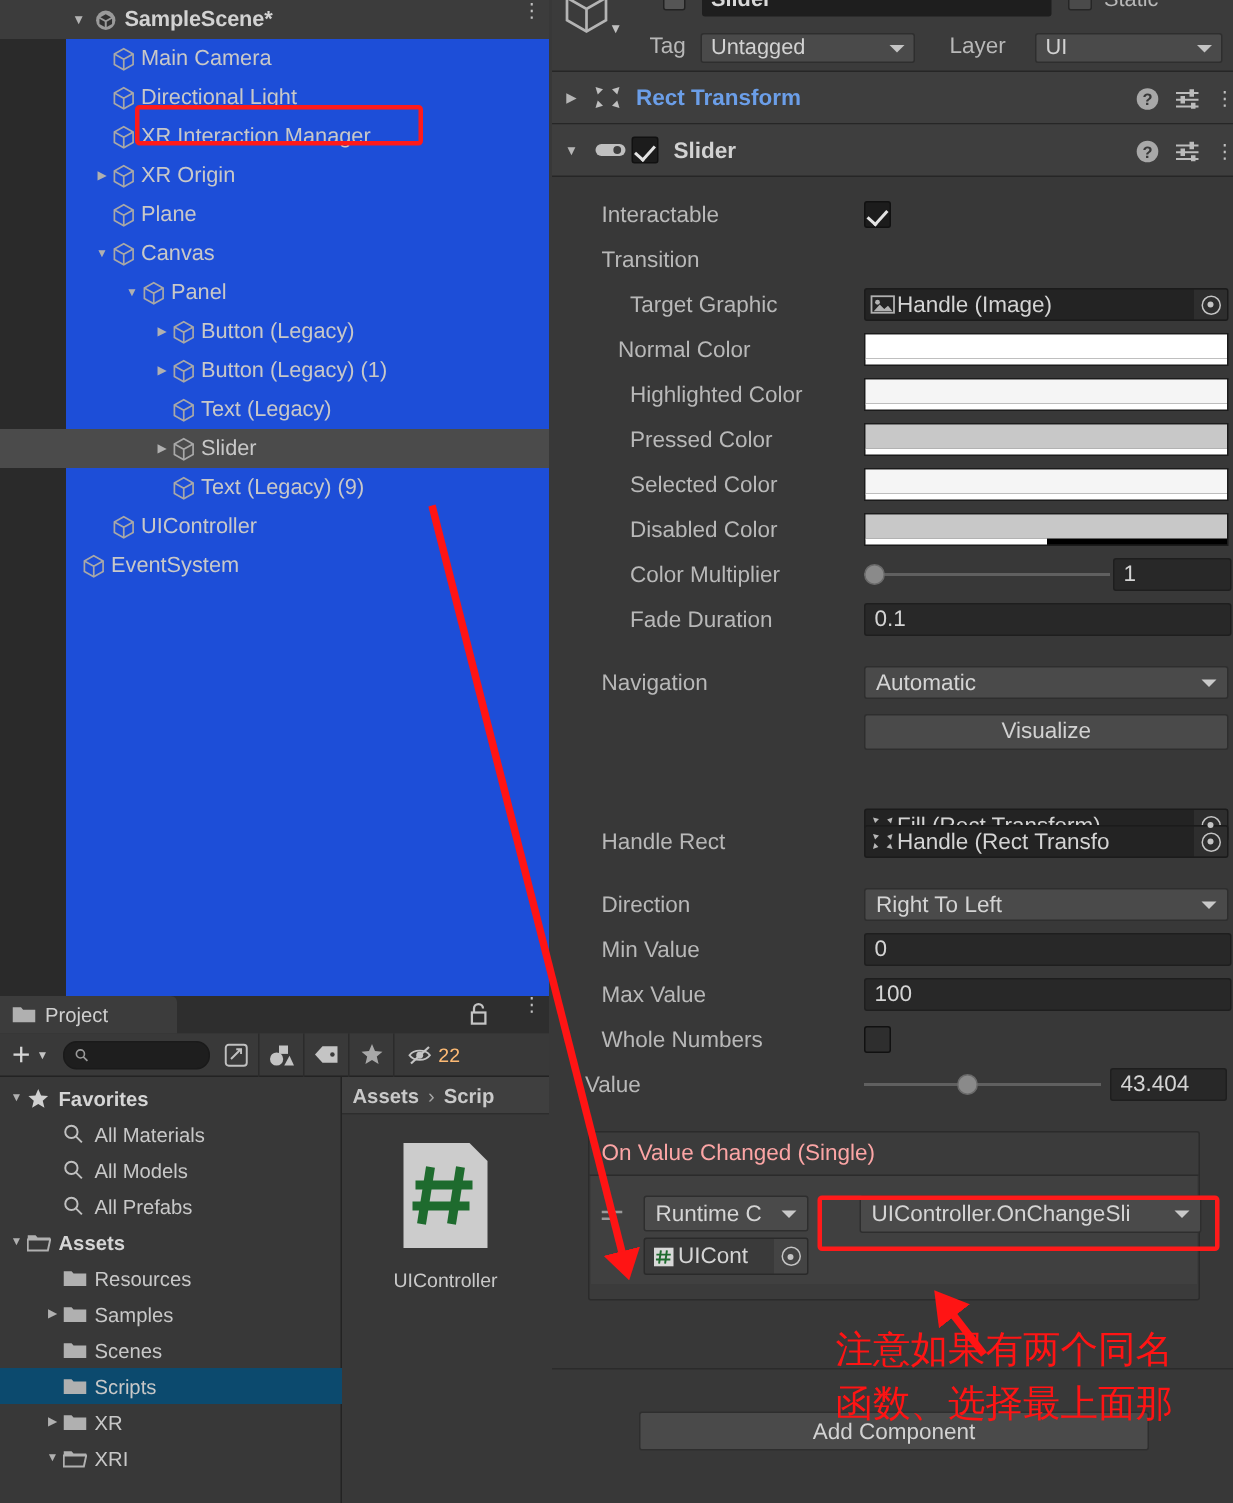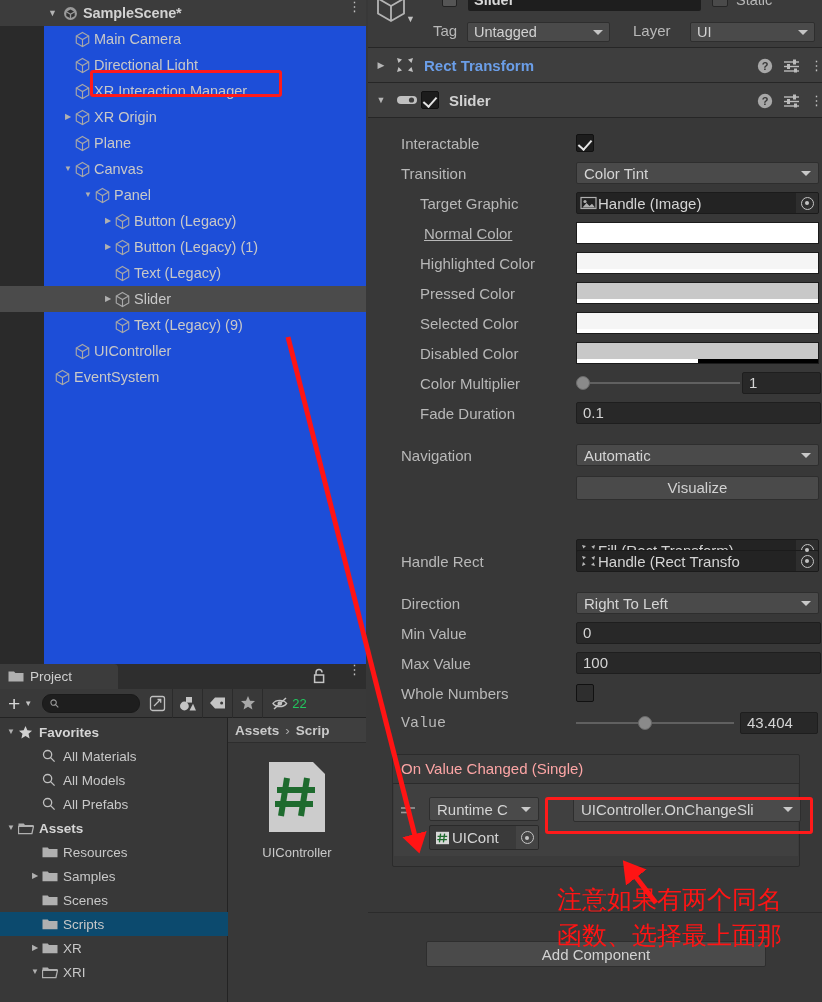--- a/index.html
+++ b/index.html
@@ -98,21 +98,21 @@
   .tb-search input {
     background: transparent; border: 0; outline: none; color: #c0c0c0;
     font-size: 11px; width: 70px; margin-left: 3px;
     font-family: "Liberation Sans", sans-serif;
   }
   .tb-btn {
     height: 29px; display: flex; align-items: center; justify-content: center;
     border-left: 1px solid #2b2b2b; padding: 0 8px;
   }
   .tb-btn.sq { width: 30px; padding: 0; }
-  .tb-count { color: #22c55e; font-size: 13px; margin-left: 2px; }
+  .tb-count { color: #fdba74; font-size: 13px; margin-left: 2px; }
 
   .proj-main { position: relative; height: 284px; display: flex; }
   .proj-tree {
     width: 228px; height: 284px; background: #383838; position: relative;
     border-right: 1px solid #232323;
   }
   .prow {
     position: absolute; left: 0; width: 228px; height: 24px;
     display: flex; align-items: center; font-size: 13.5px; color: #c8c8c8;
     white-space: nowrap;
@@ -741,46 +741,40 @@
 
       <div class="frow" style="top:7px;">
         <span class="flabel" style="margin-left:33px;">Interactable</span>
         <div class="fctrl">
             <div class="chk-field on"></div>
           </div>
       </div>
 
       <div class="frow" style="top:37px;align-items:center;">
         <span class="flabel" style="margin-left:33px;">Transition</span>
-        <div class="fctrl">
-            <div class="dd-big">
-          <span>Color Tint</span>
-          <span class="arr"></span>
-        </div>
-          </div>
       </div>
 
       <div class="frow" style="top:67px;">
         <span class="flabel" style="margin-left:52px;">Target Graphic</span>
         <div class="fctrl">
             <div class="objfield">
           <svg class="oic" viewBox="0 0 17 14">
             <rect x="1" y="1.5" width="15" height="11" fill="none" stroke="#b0b0b0" stroke-width="1.2"></rect>
             <circle cx="5" cy="5.5" r="1.6" fill="#b0b0b0"></circle>
             <path d="M2.5 11.5 L6.5 7 L9.5 10 L12 7.8 L15 11.5 Z" fill="#b0b0b0"></path>
           </svg>
           <span class="otxt">Handle (Image)</span>
           <span class="dot"></span>
         </div>
           </div>
       </div>
 
       <div id="color-rows">
           <div class="frow" style="top: 97px;">
-            <span class="flabel" style="margin-left:56px;text-decoration:underline;">Normal Color</span>
+            <span class="flabel" style="margin-left:44px;">Normal Color</span>
             <div class="fctrl">
               <div class="colorfield">
                 <div class="colorswatch" style="background:#FFFFFF;"></div>
                 <div class="alphabar">
                   <div class="alphafill" style="width:100%;"></div>
                 </div>
               </div>
             </div>
           </div>
           <div class="frow" style="top: 127px;">
@@ -920,21 +914,21 @@
       </div>
 
       <div class="frow" style="top:557px;">
         <span class="flabel" style="margin-left:33px;">Whole Numbers</span>
         <div class="fctrl">
             <div class="chk-field off"></div>
           </div>
       </div>
 
       <div class="frow" style="top:587px;">
-        <span class="flabel" style="margin-left:33px;font-family:Liberation Mono, monospace;">Value</span>
+        <span class="flabel" style="margin-left:22px;">Value</span>
         <div class="fctrl">
           <div class="hslider" style="width:158px;">
             <div class="track"></div>
             <div class="knob" id="value-knob" style="left: 62.496px;"></div>
           </div>
         </div>
         <div class="numfield" style="position:absolute;left:372px;width:78px;">43.404</div>
       </div>
 
       <div class="event-box" style="left:24px; top:633px; width:408px; height:113px;">

